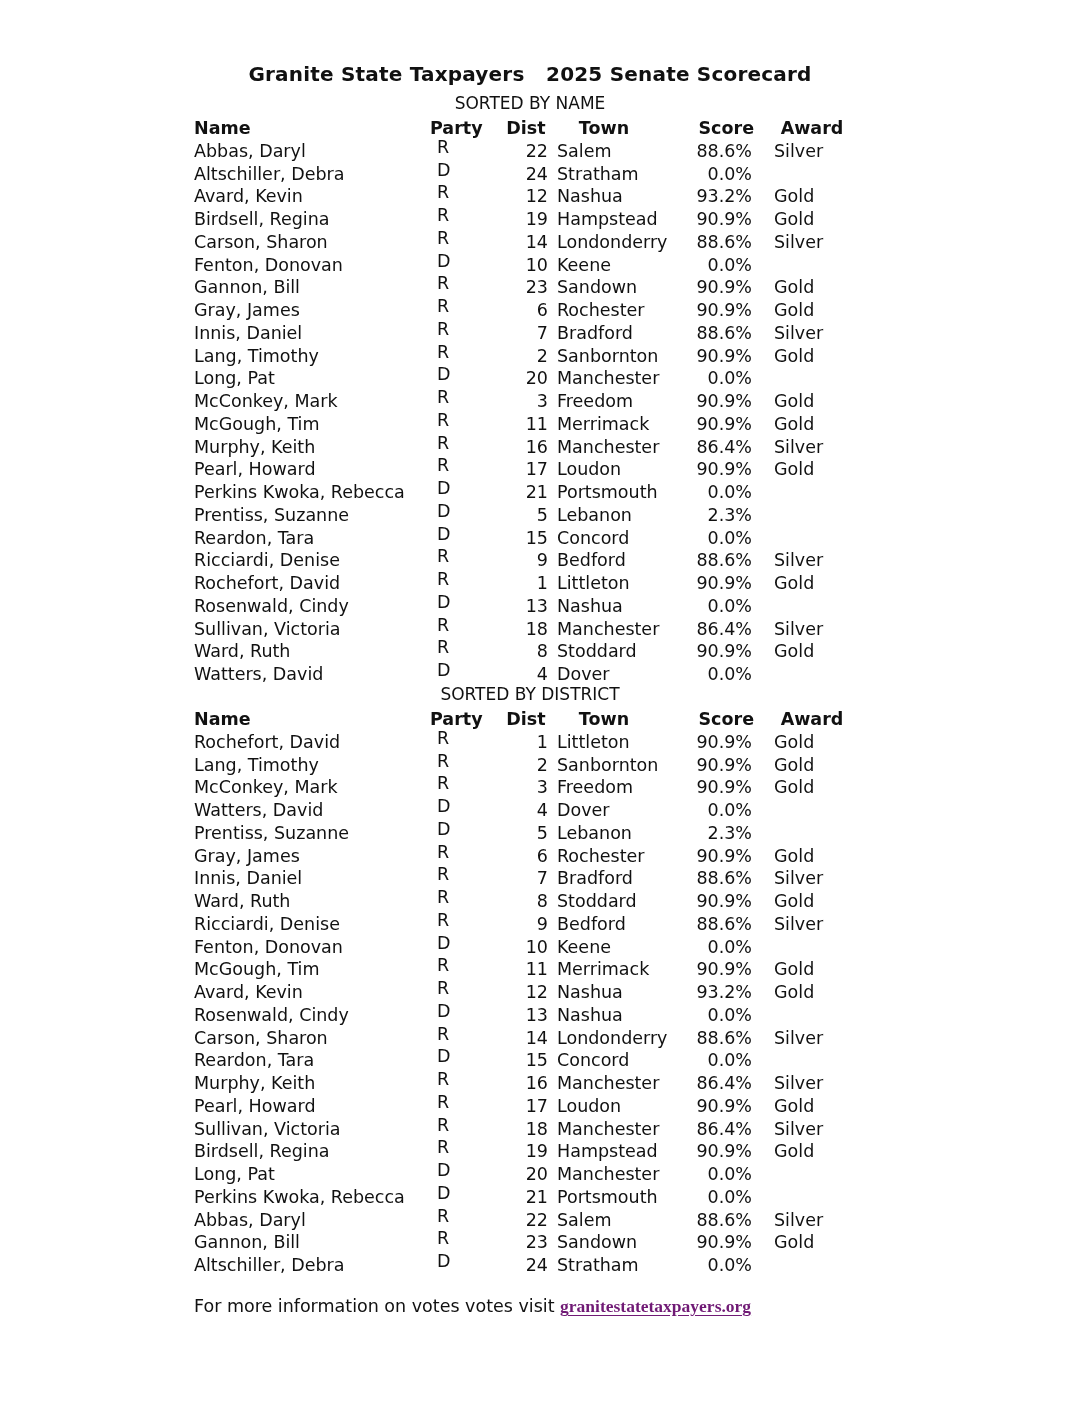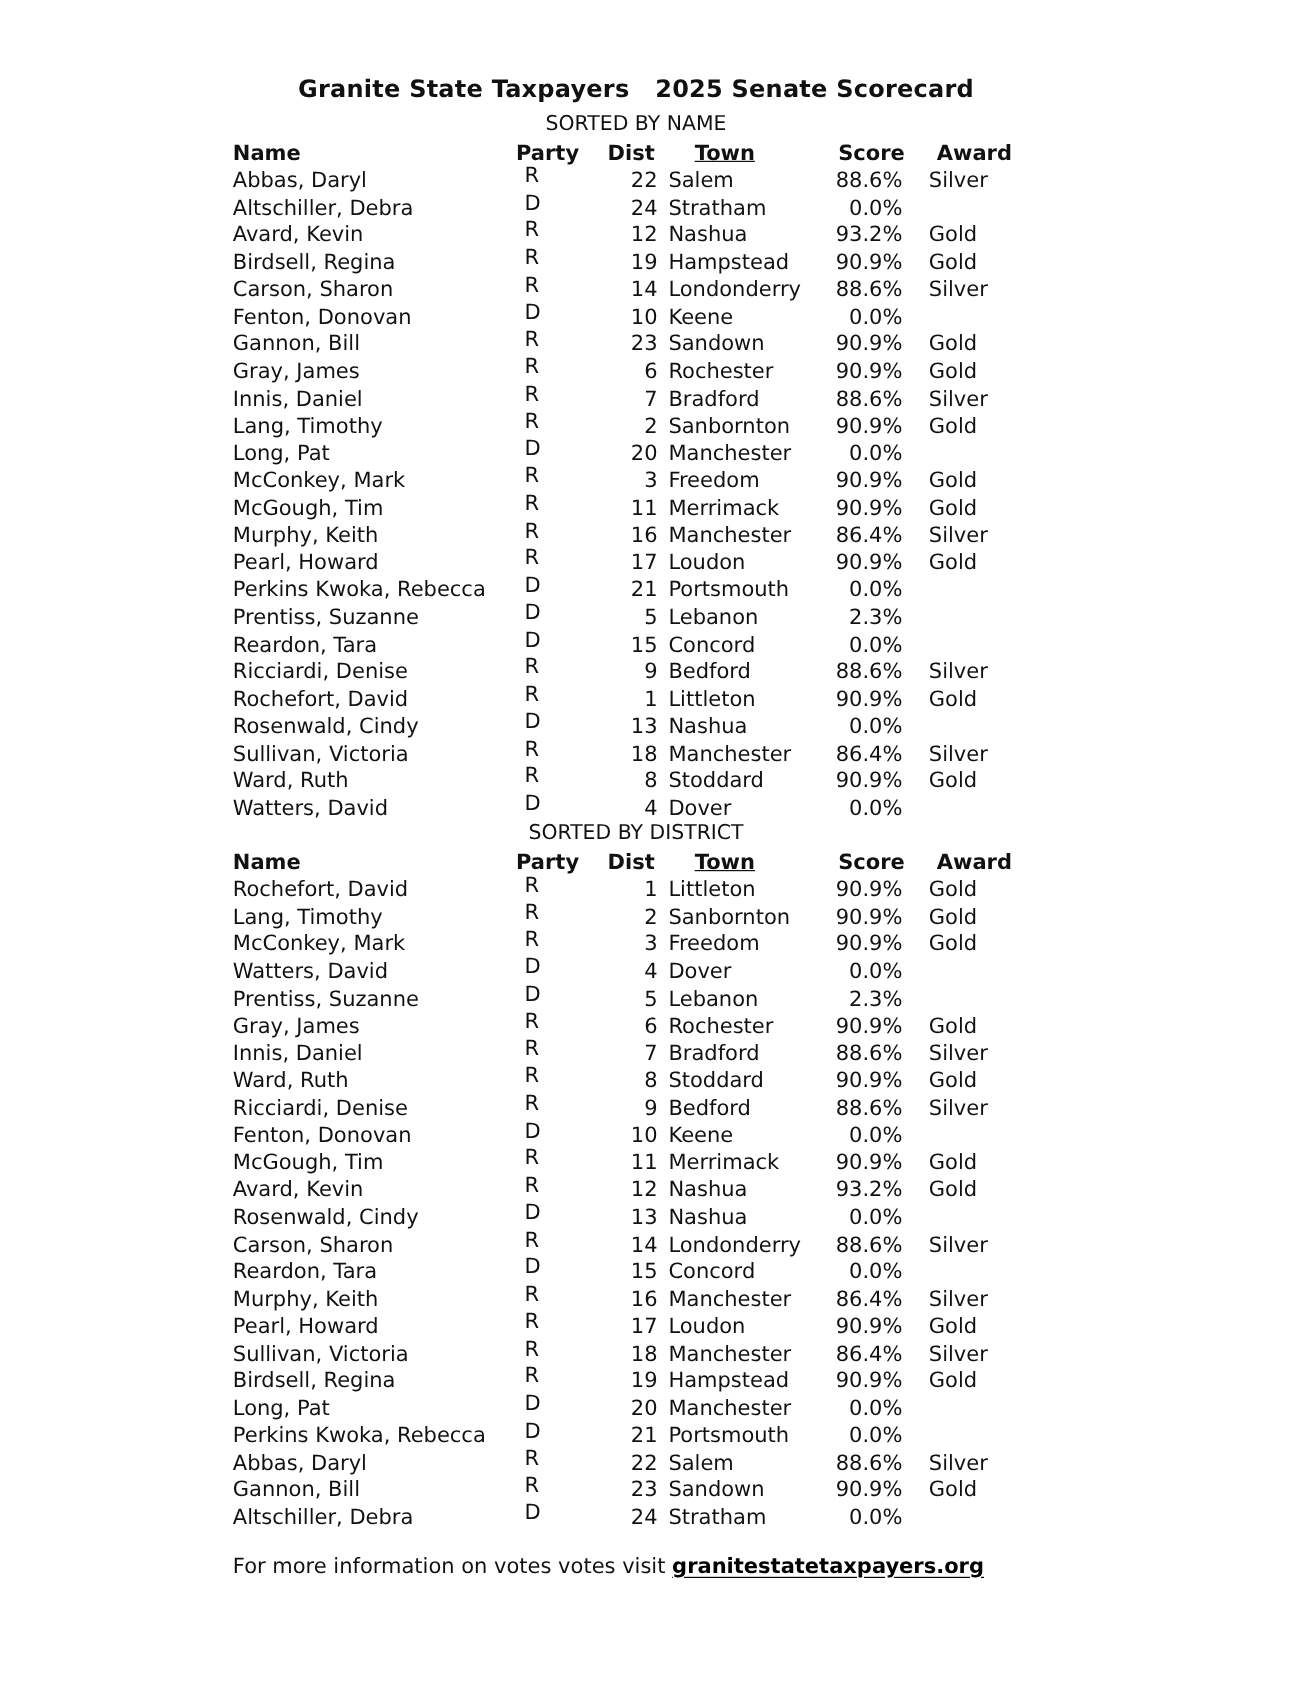--- a/index.html
+++ b/index.html
@@ -15,25 +15,25 @@
   .c { position:absolute; top:0; }
   .c-name { left:0; }
   .c-party { left:243px; width:44px; text-align:left; top:-4px; }
   .c-dist { left:300px; width:42px; text-align:right;margin-left:12px; }
   .c-town { left:363px; }
   .c-score { left:480px; width:78px; text-align:right; }
   .c-award { left:580px; }
   .hdr .c-name { left:0; width:230px; }
   .hdr .c-party { top:0; left:236px; width:56px; }
   .hdr .c-dist { left:298px; width:44px; text-align:center; }
-  .hdr .c-town { left:363px; width:100px; text-align:center; left:360px;text-decoration:underline; }
+  .hdr .c-town { left:363px; width:100px; text-align:center; left:360px; }
   .hdr .c-score { left:484px; width:76px; text-align:right; }
   .hdr .c-award { left:578px; width:80px; text-align:center; }
   .footer { position:absolute; left:194px; top:1296px; font-size:17.5px; white-space:nowrap; }
-  .footer a { font-weight:bold; color:#000000; text-decoration:underline; text-underline-offset:3px; }
+  .footer a { font-weight:bold; color:#701a75; text-decoration:underline; text-underline-offset:3px;font-family:Liberation Serif, serif; }
 </style>
 </head>
 <body>
 
 <div class="title">Granite State Taxpayers   2025 Senate Scorecard</div>
 
 <div class="section-label" style="top:93px;">SORTED BY NAME</div>
 <div class="table" style="top:117px;">
   <div class="row hdr">
     <span class="c c-name">Name</span>

